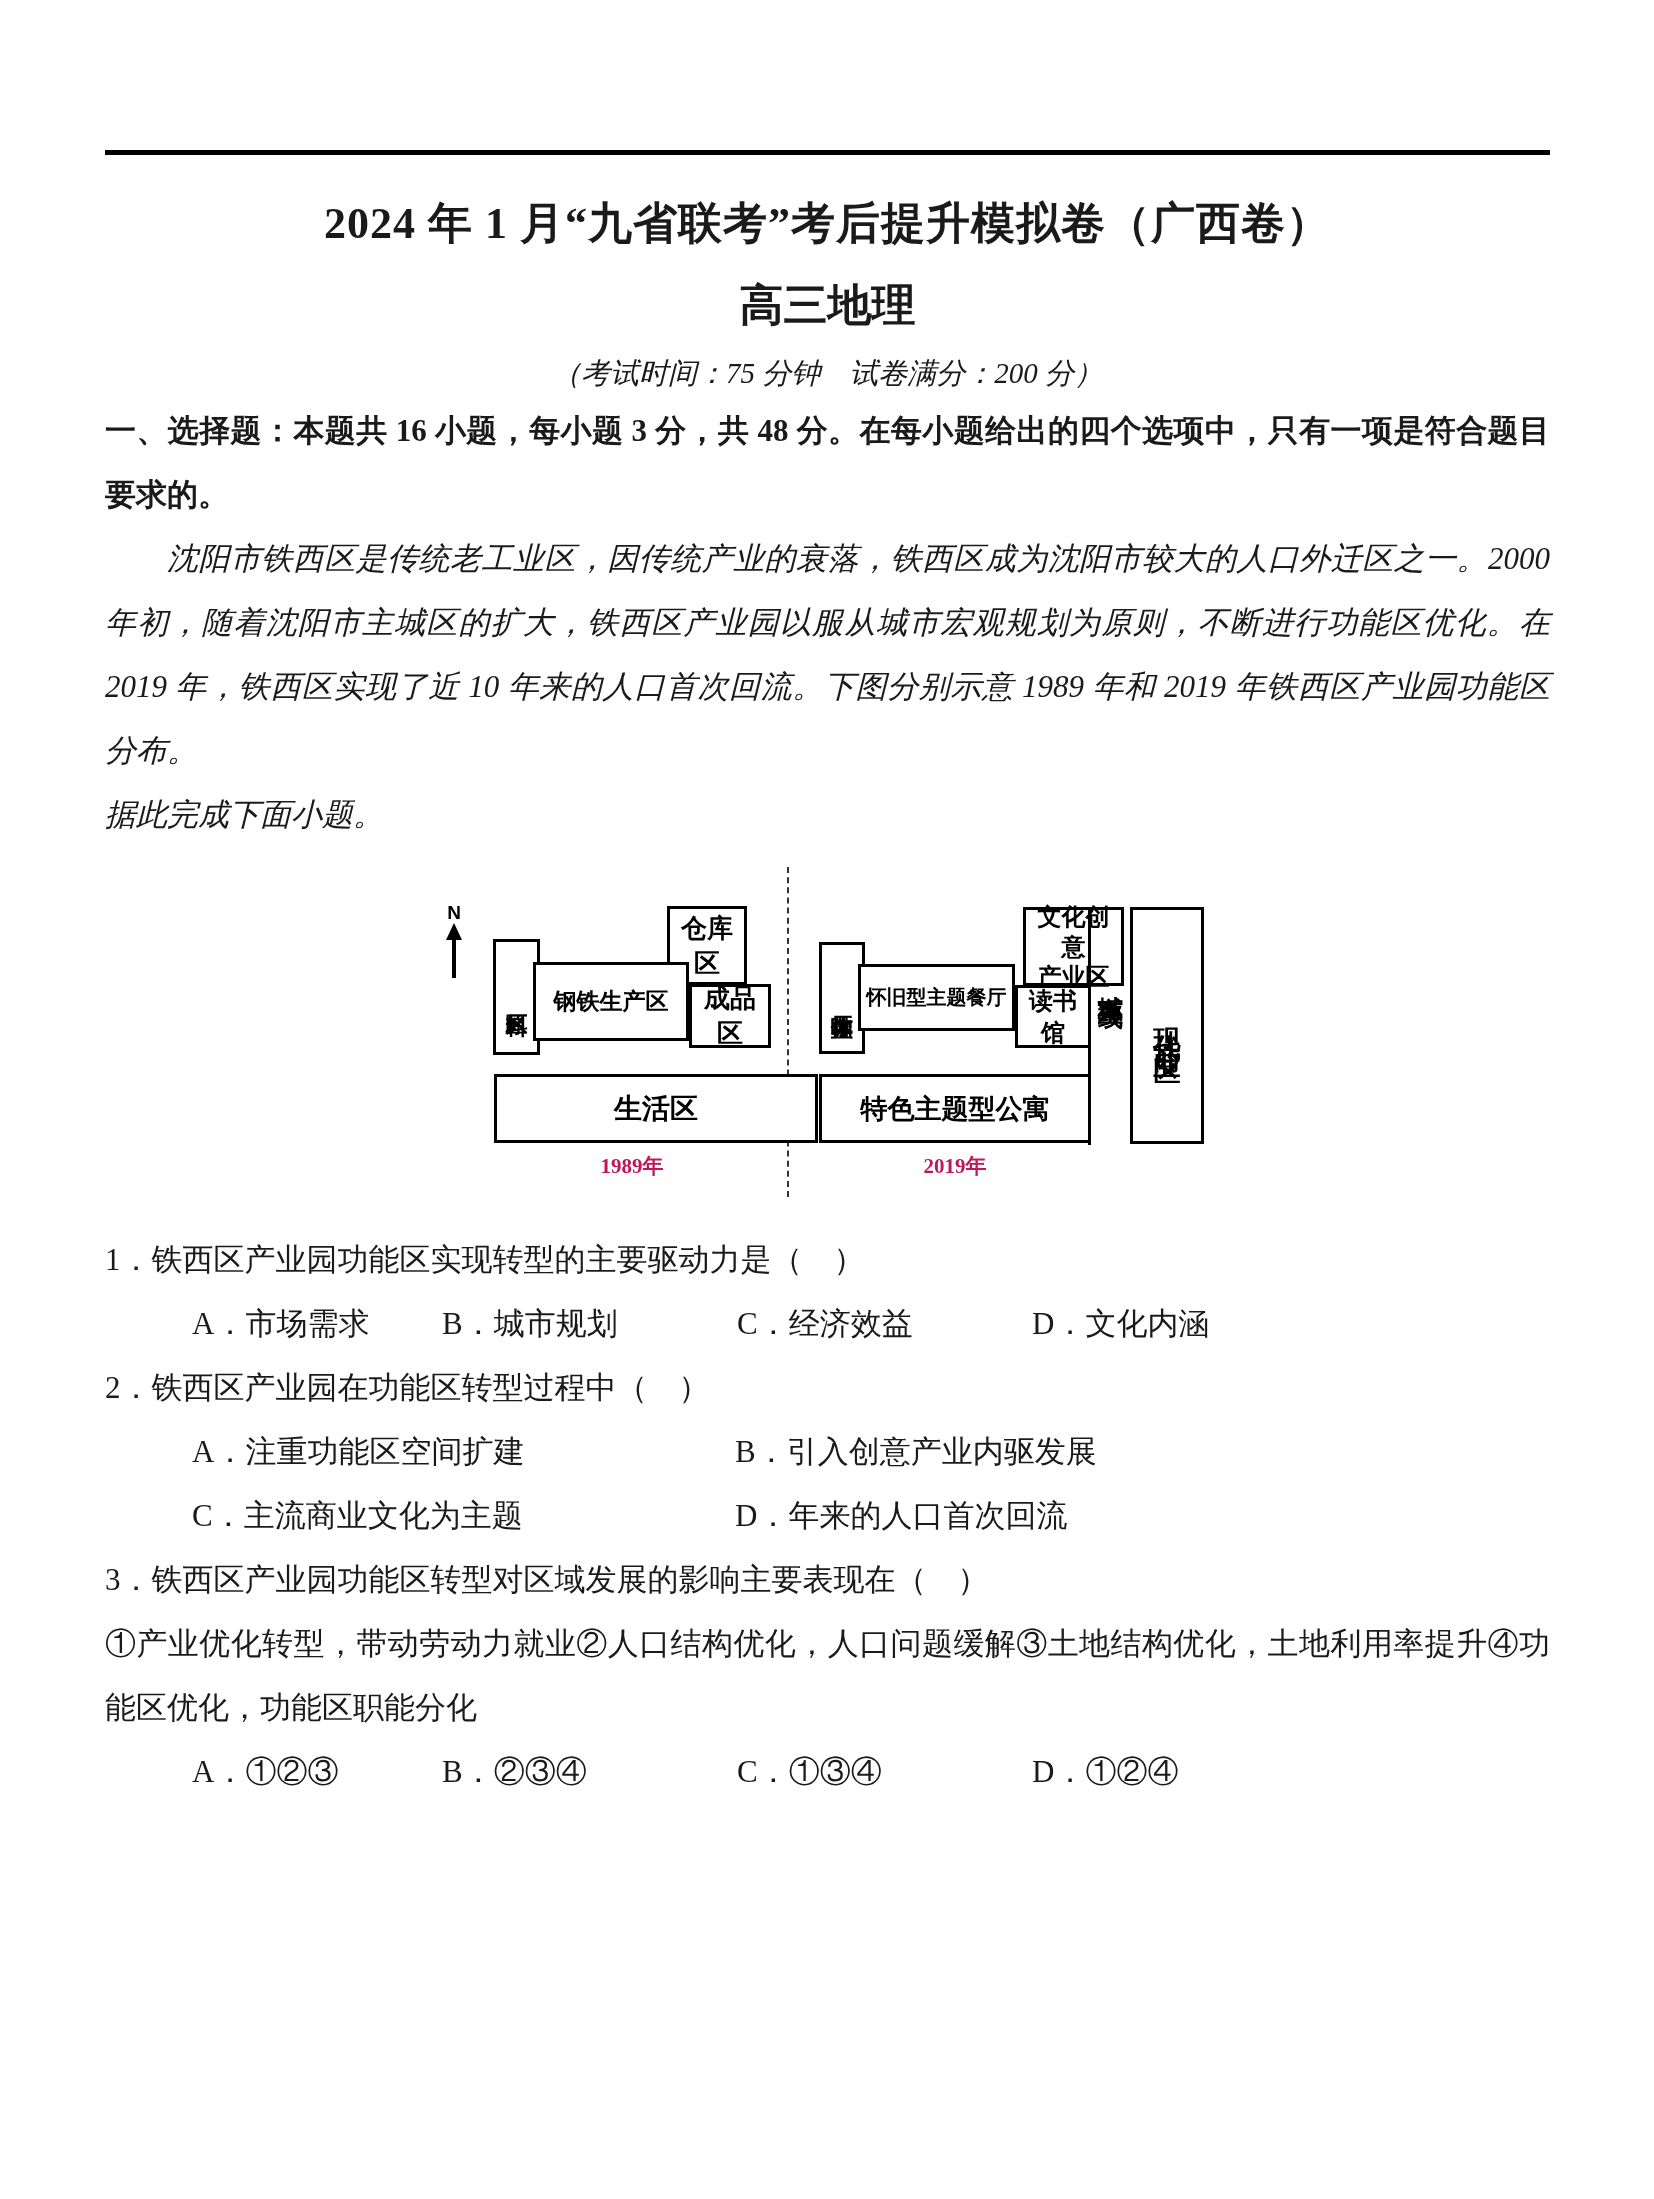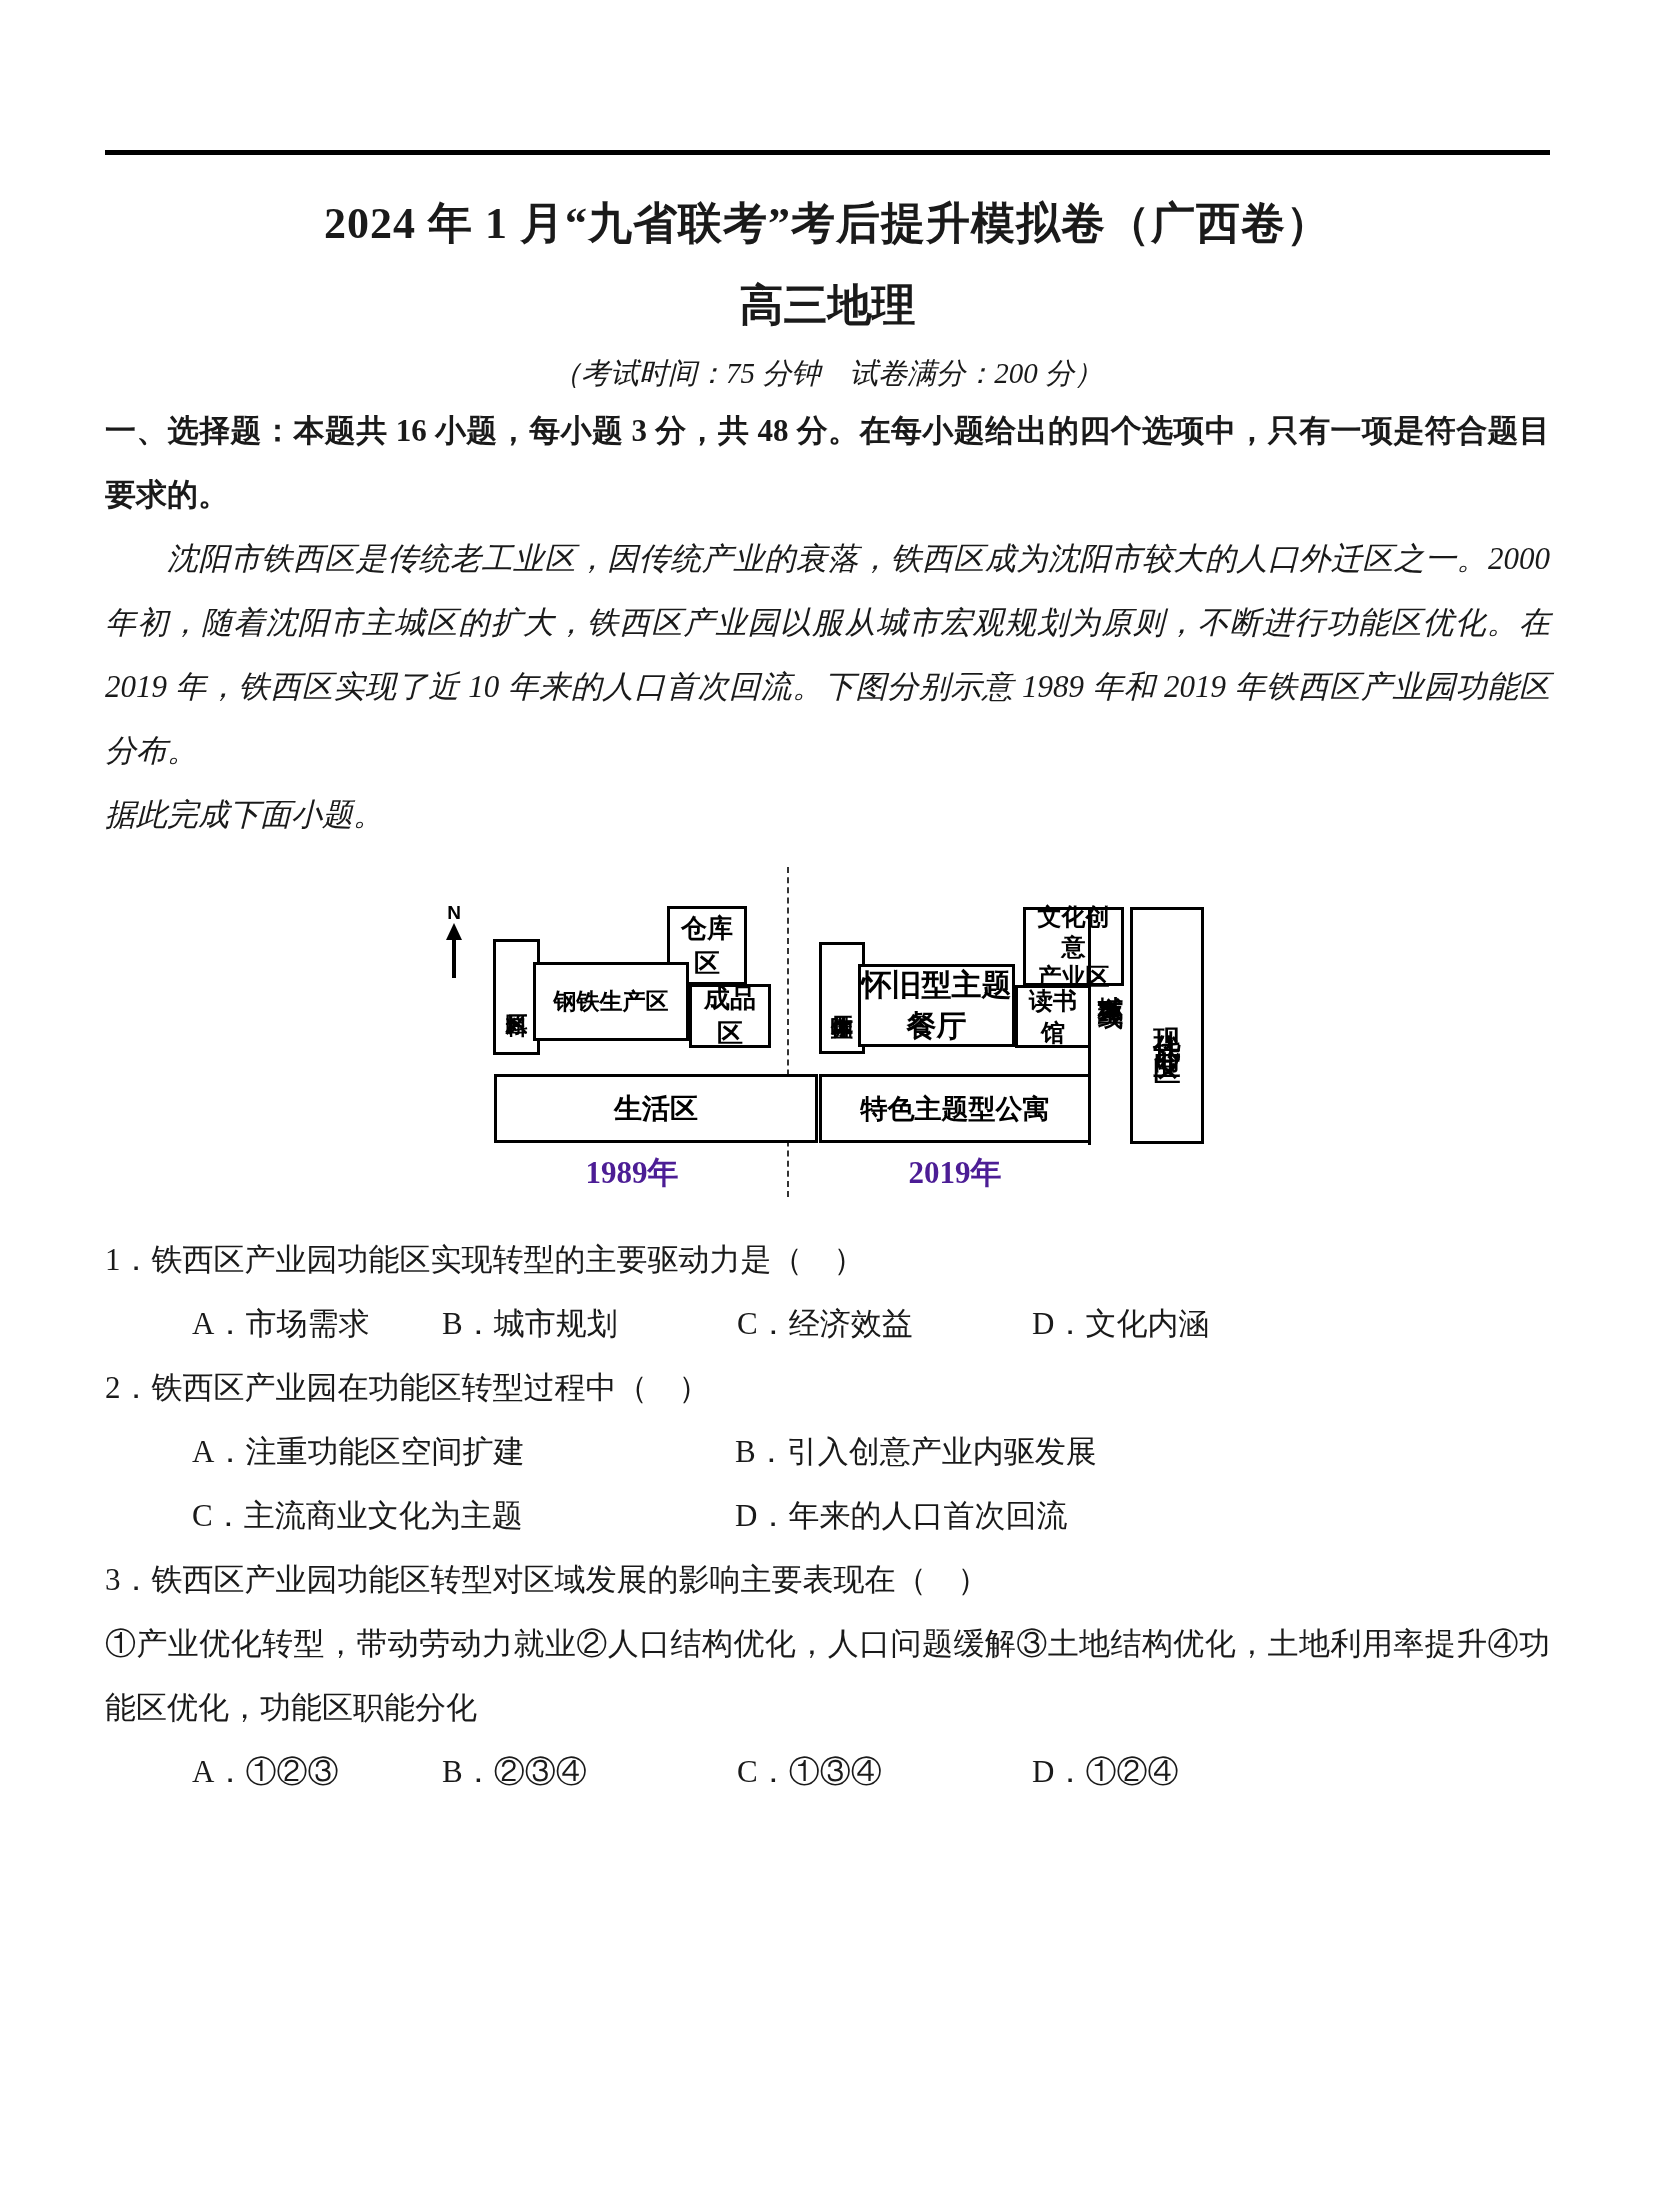--- a/index.html
+++ b/index.html
@@ -35,21 +35,21 @@
              border-left:2px dashed #333; z-index:0; }
   .roadline { position:absolute; left:788px; top:48px; height:238px; width:3px;
               background:#000; z-index:4; }
   .roadlabel{ position:absolute; left:794px; top:116px; height:140px; width:34px;
               writing-mode:vertical-rl; text-orientation:upright;
               font-size:25px; font-weight:bold; letter-spacing:2px; color:#000; }
   .north { position:absolute; left:139px; top:44px; width:30px; text-align:center; color:#000; }
   .north .n { display:block; font-size:19px; font-weight:bold; line-height:20px; }
   .fig-caption { position:absolute; top:293px; width:120px; text-align:center;
                  font-family:"Liberation Serif","DejaVu Serif",serif;
-                 font-size:31px; font-weight:bold; color:#4c1d95; }
+                 font-size:21px; font-weight:bold; color:#be185d; }
 
   
   .opt-row { position:relative; height:64px; font-size:31px; line-height:64px; }
   .opt { position:absolute; top:0; white-space:nowrap; }
   .opt.colA { left:87px; }  .opt.colB { left:337px; }
   .opt.colC { left:632px; } .opt.colD { left:927px; }
   .opt.col2B { left:630px; }
 </style>
 </head>
 <body>
@@ -81,21 +81,21 @@
     <div class="box vtext z1" style="left:193px;top:80px;width:47px;height:116px;font-size:22px;">原料区</div>
     <div class="box z3" style="left:233px;top:103px;width:156px;height:79px;font-size:23px;">钢铁生产区</div>
     <div class="box z1" style="left:367px;top:47px;width:80px;height:79px;font-size:26px;">仓库区</div>
     <div class="box z2" style="left:389px;top:125px;width:82px;height:64px;font-size:26px;">成品区</div>
     <div class="box z1" style="left:194px;top:215px;width:324px;height:69px;font-size:28px;">生活区</div>
     <div class="fig-caption" style="left:272px;">1989年</div>
 
     <div class="divider"></div>
 
     <div class="box vtext z1" style="left:519px;top:83px;width:46px;height:112px;font-size:22px;">主体咖啡厅</div>
-    <div class="box z3" style="left:558px;top:105px;width:157px;height:83px;font-size:30px;">怀旧型主题餐厅</div>
+    <div class="box z3" style="left:558px;top:105px;width:157px;height:67px;font-size:20px;">怀旧型主题餐厅</div>
     <div class="box z1" style="left:723px;top:48px;width:101px;height:79px;font-size:24px;flex-direction:column;line-height:30px;">
       <span>文化创意</span>
       <span>产业区</span>
     </div>
     <div class="box z2" style="left:715px;top:126px;width:76px;height:63px;font-size:24px;">读书馆</div>
     <div class="roadline"></div>
     <div class="roadlabel">城市主环线</div>
     <div class="box vtext z1" style="left:830px;top:48px;width:74px;height:237px;font-size:27px;letter-spacing:8px;">现代商业区</div>
     <div class="box z1" style="left:519px;top:215px;width:272px;height:69px;font-size:27px;">特色主题型公寓</div>
     <div class="fig-caption" style="left:595px;">2019年</div>

